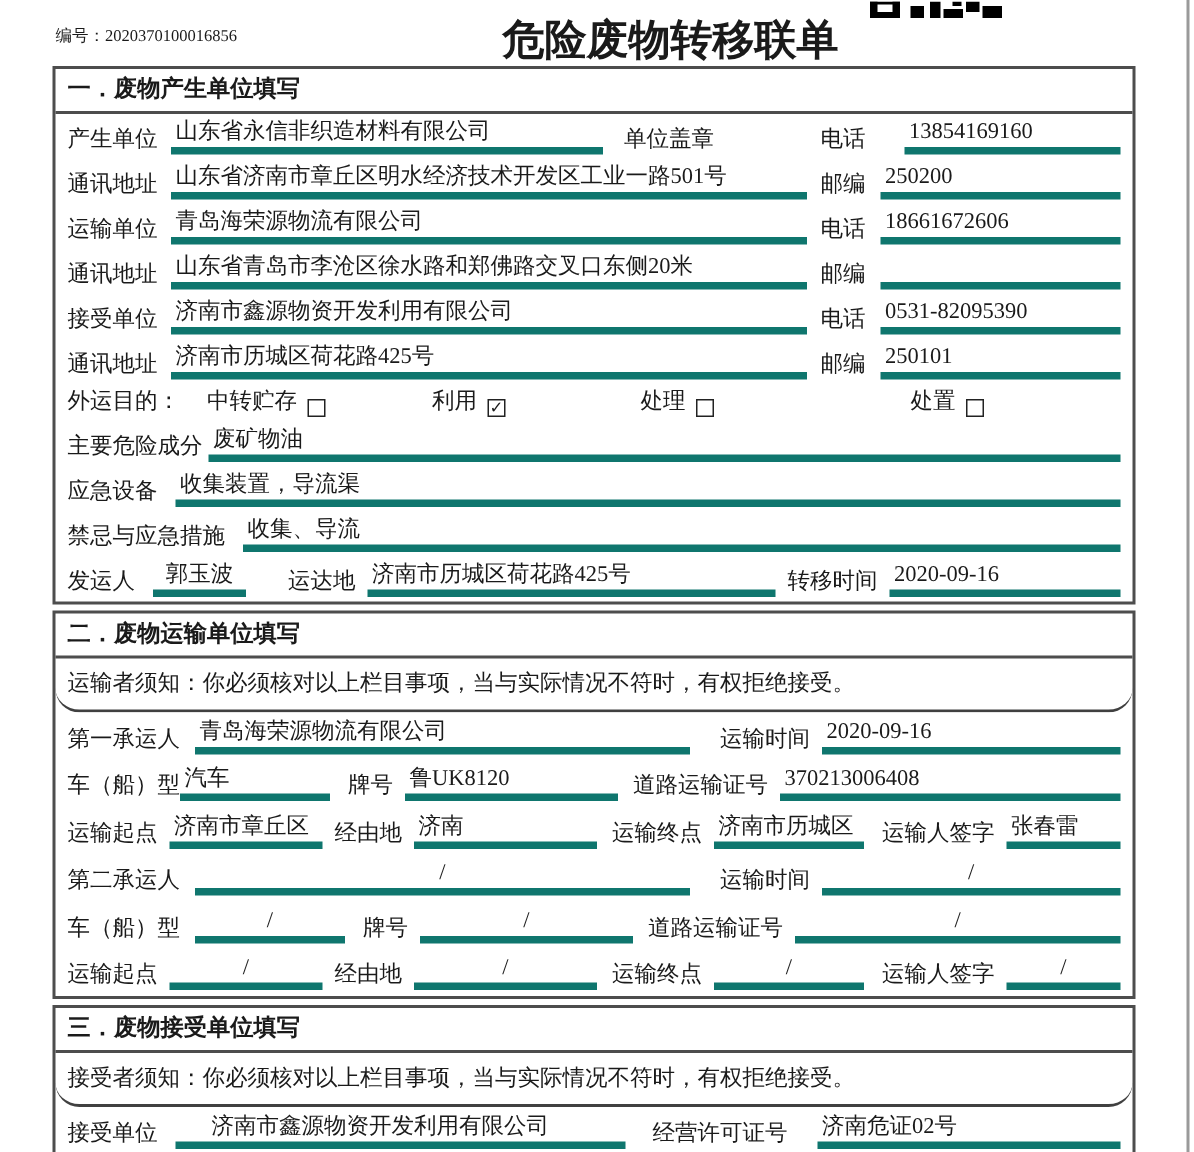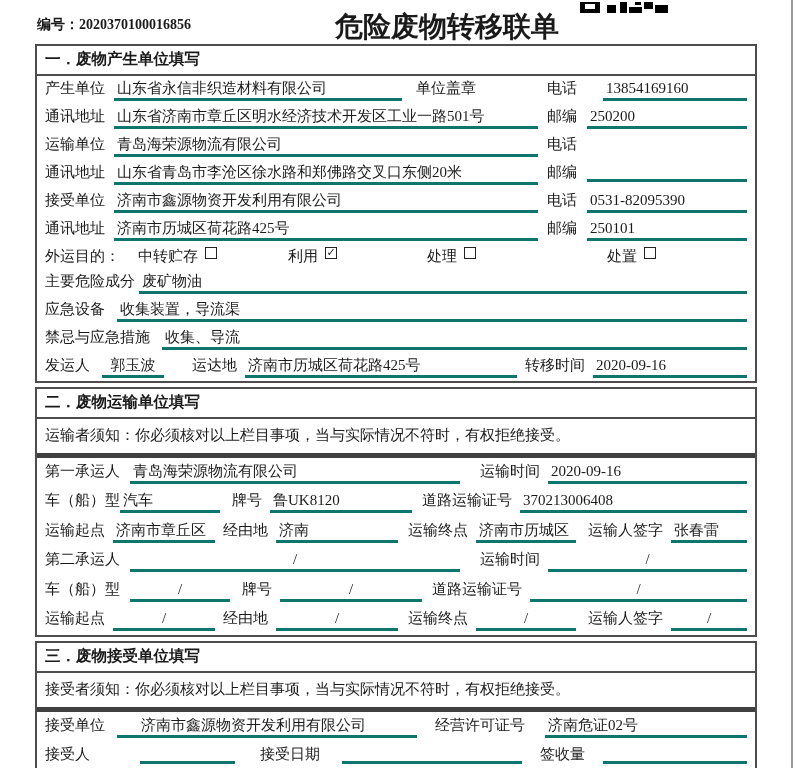--- a/index.html
+++ b/index.html
@@ -5,37 +5,37 @@
   * { box-sizing: border-box; }
   html,body { margin:0; padding:0; }
   body {
     width:796px; height:768px; background:#ffffff; color:#1a1a1a;
     font-family:"Liberation Serif", serif; font-size:15px;
     position:relative; overflow:hidden;
   }
   .scan-edge { position:absolute; top:0; bottom:0; right:3px; width:2px; background:#9a9a9a; }
   .doc { padding:8px 39px 0 35px; position:relative; }
   .hdr { position:relative; height:36px; }
-  .doc-number { position:absolute; left:2px; top:8px; font-size:14px; white-space:nowrap;font-weight:bold; }
+  .doc-number { position:absolute; left:2px; top:8px; font-size:11px; white-space:nowrap; }
   .doc-title {
     position:absolute; left:300px; top:0; font-size:28px; font-weight:bold;
     font-family:"Liberation Sans", sans-serif; white-space:nowrap;
   }
   .qr { position:absolute; left:545px; top:-8px; }
   .box { border:2px solid #4d4d4d; margin-bottom:4px; }
   .box-heading {
     font-family:"Liberation Sans", sans-serif; font-weight:bold; font-size:15.5px;
     padding:3px 8px 4px; border-bottom:2px solid #4d4d4d;
   }
-  .note { padding:7px 8px 8px; border-bottom:5px solid #404040; }
-  .row { display:flex; align-items:flex-start; padding:2.5px 8px 3.5px; line-height:19px; }
+  .note { padding:7px 8px 8px; border-bottom:2px solid #404040;border-radius:16px; }
+  .row { display:flex; align-items:flex-end; padding:2.5px 8px 3.5px; line-height:19px; }
   .s2 .row, .s3 .row { padding:3.5px 8px 4px; }
   .lbl { white-space:nowrap; }
   .val {
-    border-bottom:3px solid #0f766e; padding:0 3px; white-space:nowrap;
+    border-bottom:5px solid #0f766e; padding:0 3px; white-space:nowrap;
     overflow:hidden; min-height:19px;
   }
   .fill { flex:1 1 auto; }
   .c { text-align:center; }
   .cb {
     display:inline-block; width:12px; height:12px; border:1.5px solid #222;
     font-size:11px; line-height:10px; text-align:center; margin-left:7px;
     vertical-align:-1px; font-family:"DejaVu Sans", sans-serif; font-style:normal;
   }
   .cb i { font-style:normal; }
@@ -82,20 +82,21 @@
       <span class="lbl">通讯地址</span>
       <span class="val" style="width:424px;margin-left:9px">山东省济南市章丘区明水经济技术开发区工业一路501号</span>
       <span class="lbl" style="margin-left:9px">邮编</span>
       <span class="val fill" style="margin-left:10px">250200</span>
     </div>
 
     <div class="row">
       <span class="lbl">运输单位</span>
       <span class="val" style="width:424px;margin-left:9px">青岛海荣源物流有限公司</span>
       <span class="lbl" style="margin-left:9px">电话</span>
+      <span class="val fill" style="margin-left:10px">18661672606</span>
     </div>
 
     <div class="row">
       <span class="lbl">通讯地址</span>
       <span class="val" style="width:424px;margin-left:9px">山东省青岛市李沧区徐水路和郑佛路交叉口东侧20米</span>
       <span class="lbl" style="margin-left:9px">邮编</span>
       <span class="val fill" style="margin-left:10px"></span>
     </div>
 
     <div class="row">

